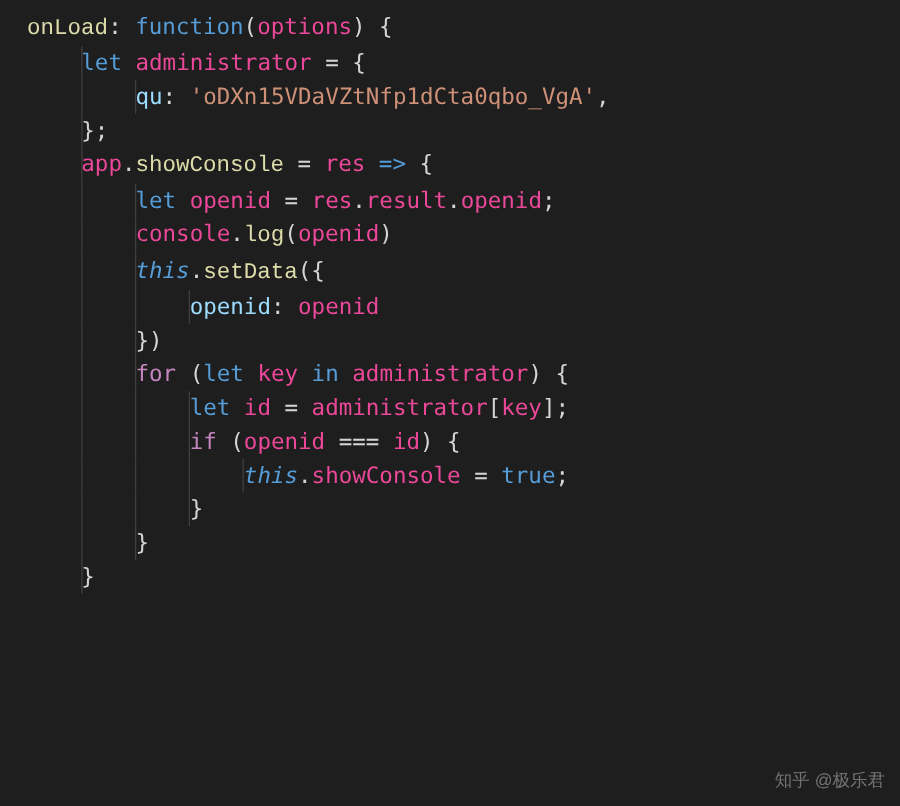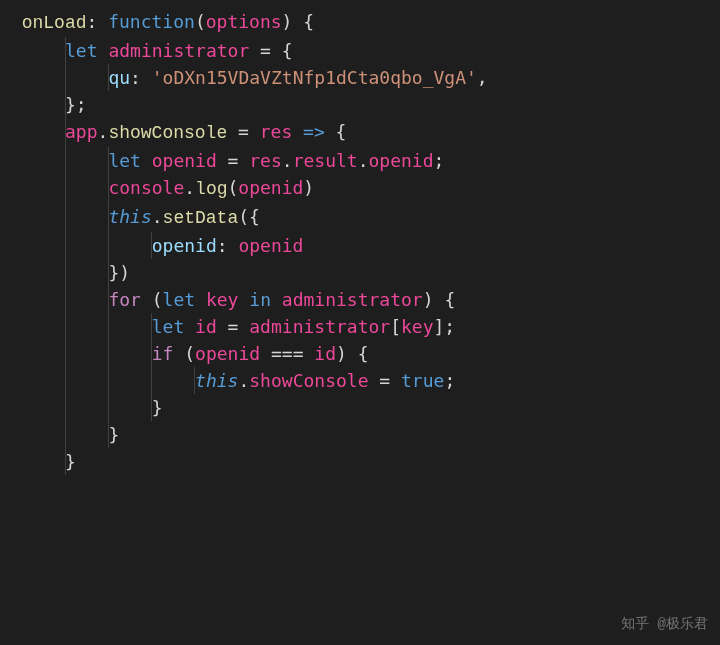--- a/index.html
+++ b/index.html
@@ -34,21 +34,21 @@
     .prop { color: #9cdcfe; }
     .str { color: #ce9178; }
     .punct { color: #d4d4d4; }
     .this { color: #569cd6; font-style: italic; }
     .watermark {
       position: absolute;
       bottom: 10px;
       right: 12px;
       color: #888;
       font-size: 14px;
-      font-family: Liberation Mono, monospace;
+      font-family: Liberation Sans, sans-serif;
       opacity: 0.8;
     }
     .code-container {
       position: relative;
     }
   </style>
 </head>
 <body>
 
 <div class="code-container" id="code-root">

